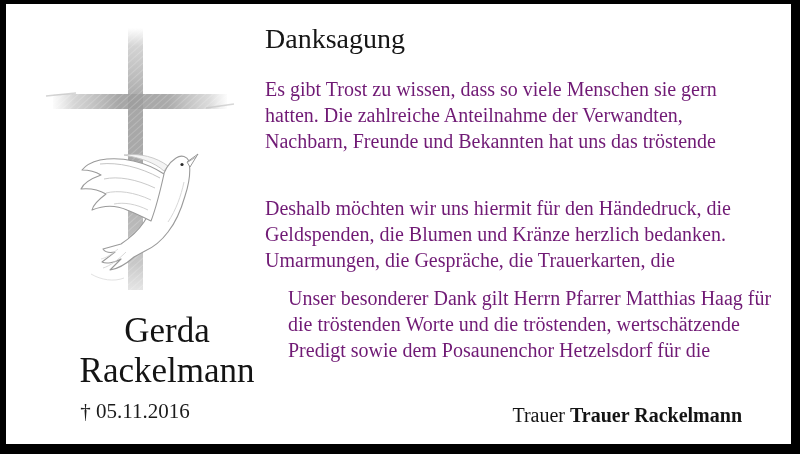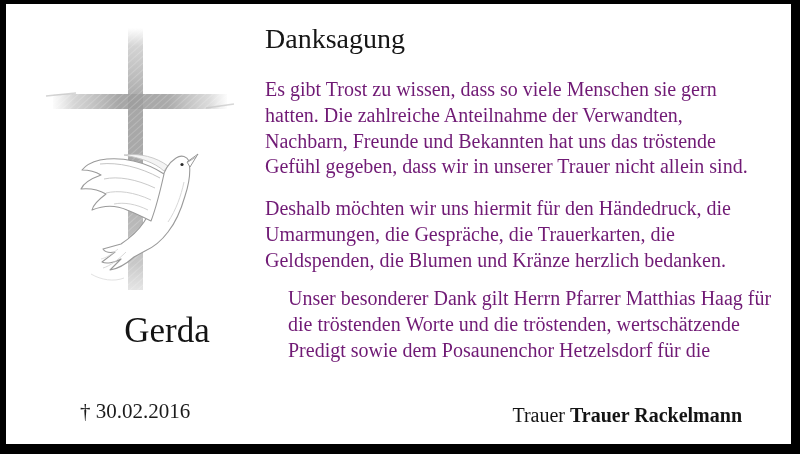--- a/index.html
+++ b/index.html
@@ -177,40 +177,40 @@
         <path d="M142,206 C130,200 118,198 108,200" fill="none" stroke="#cccccc" stroke-width="0.9"></path>
         <path d="M178,178 C175,192 170,206 162,218" fill="none" stroke="#d8d8d8" stroke-width="1"></path>
         <path d="M120,248 C112,256 104,262 97,264" fill="none" stroke="#cfcfcf" stroke-width="0.8"></path>
         <path d="M112,245 C106,250 100,254 95,255" fill="none" stroke="#d6d6d6" stroke-width="0.8"></path>
         <path d="M85,270 C95,276 108,278 118,274" fill="none" stroke="#e2e2e2" stroke-width="1"></path>
       </g>
     </svg>
 
     <div id="name-block">
       <div>Gerda</div>
+      <div>Rackelmann</div>
     </div>
     <div id="date-line">
       <span>†</span>
-      <span>30.02.2016</span>
+      <span>05.11.2016</span>
     </div>
 
     <div id="right-col">
       <div id="notice-title">Danksagung</div>
 
       <div id="para-1" class="paragraph">
         <div class="tline">Es gibt Trost zu wissen, dass so viele Menschen sie gern</div>
         <div class="tline">hatten. Die zahlreiche Anteilnahme der Verwandten,</div>
         <div class="tline">Nachbarn, Freunde und Bekannten hat uns das tröstende</div>
-        <div class="tline">Gefühl gegeben, dass wir in unserer Trauer nicht allein sind.</div>
       </div>
 
       <div id="para-2" class="paragraph">
         <div class="tline">Deshalb möchten wir uns hiermit für den Händedruck, die</div>
+        <div class="tline">Geldspenden, die Blumen und Kränze herzlich bedanken.</div>
         <div class="tline">Umarmungen, die Gespräche, die Trauerkarten, die</div>
-        <div class="tline">Geldspenden, die Blumen und Kränze herzlich bedanken.</div>
       </div>
 
       <div id="para-3" class="paragraph">
         <div class="tline">Unser besonderer Dank gilt Herrn Pfarrer Matthias Haag für</div>
         <div class="tline">die tröstenden Worte und die tröstenden, wertschätzende</div>
         <div class="tline">Predigt sowie dem Posaunenchor Hetzelsdorf für die</div>
       </div>
 
       <div id="closing">
         <span>Trauer</span><span class="fam-name">Trauer Rackelmann</span>

